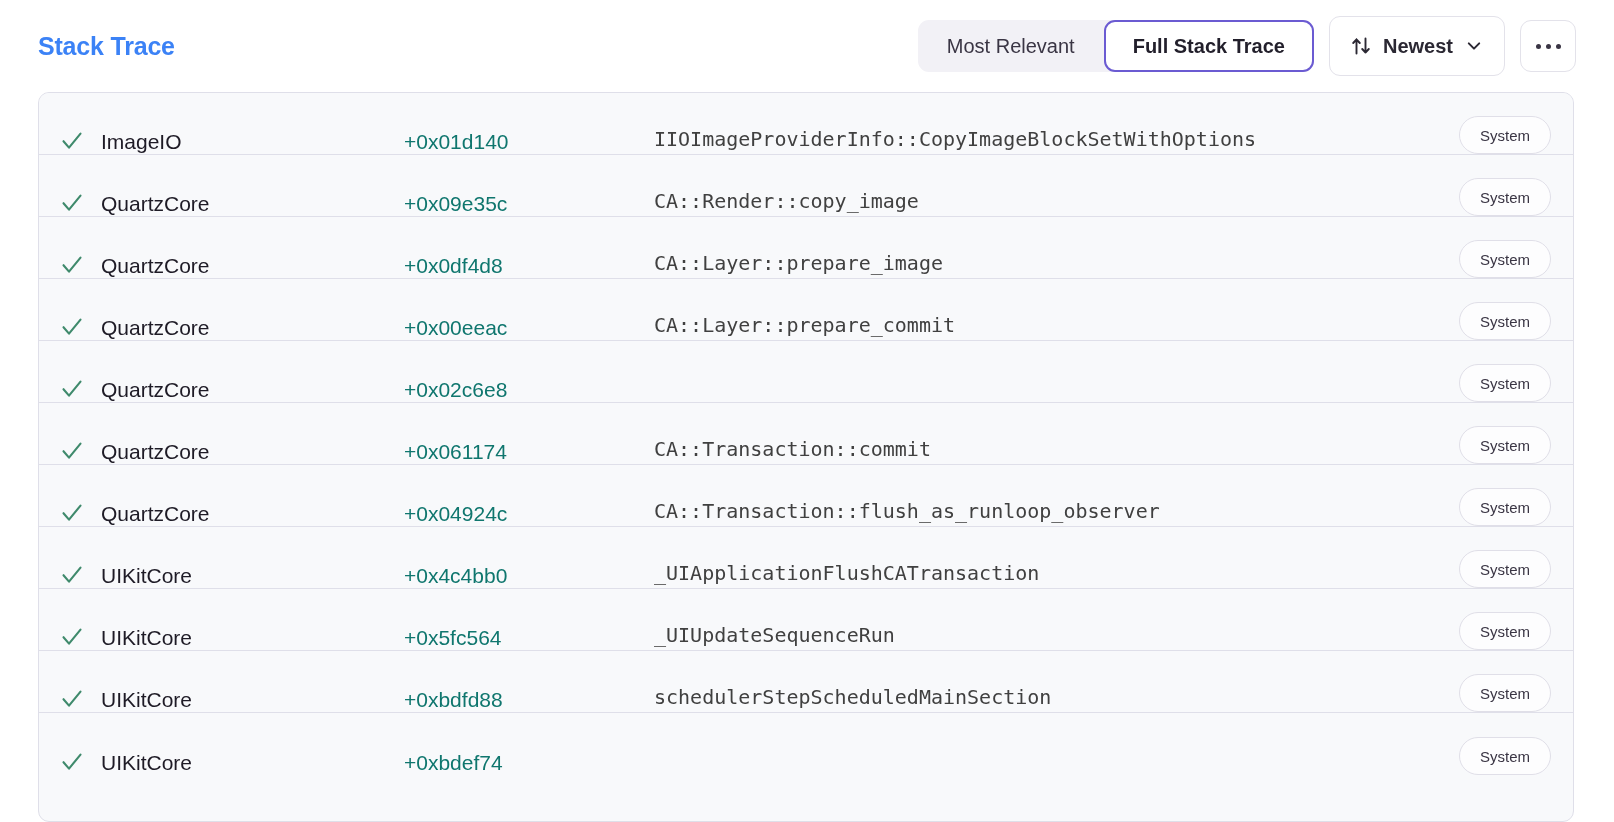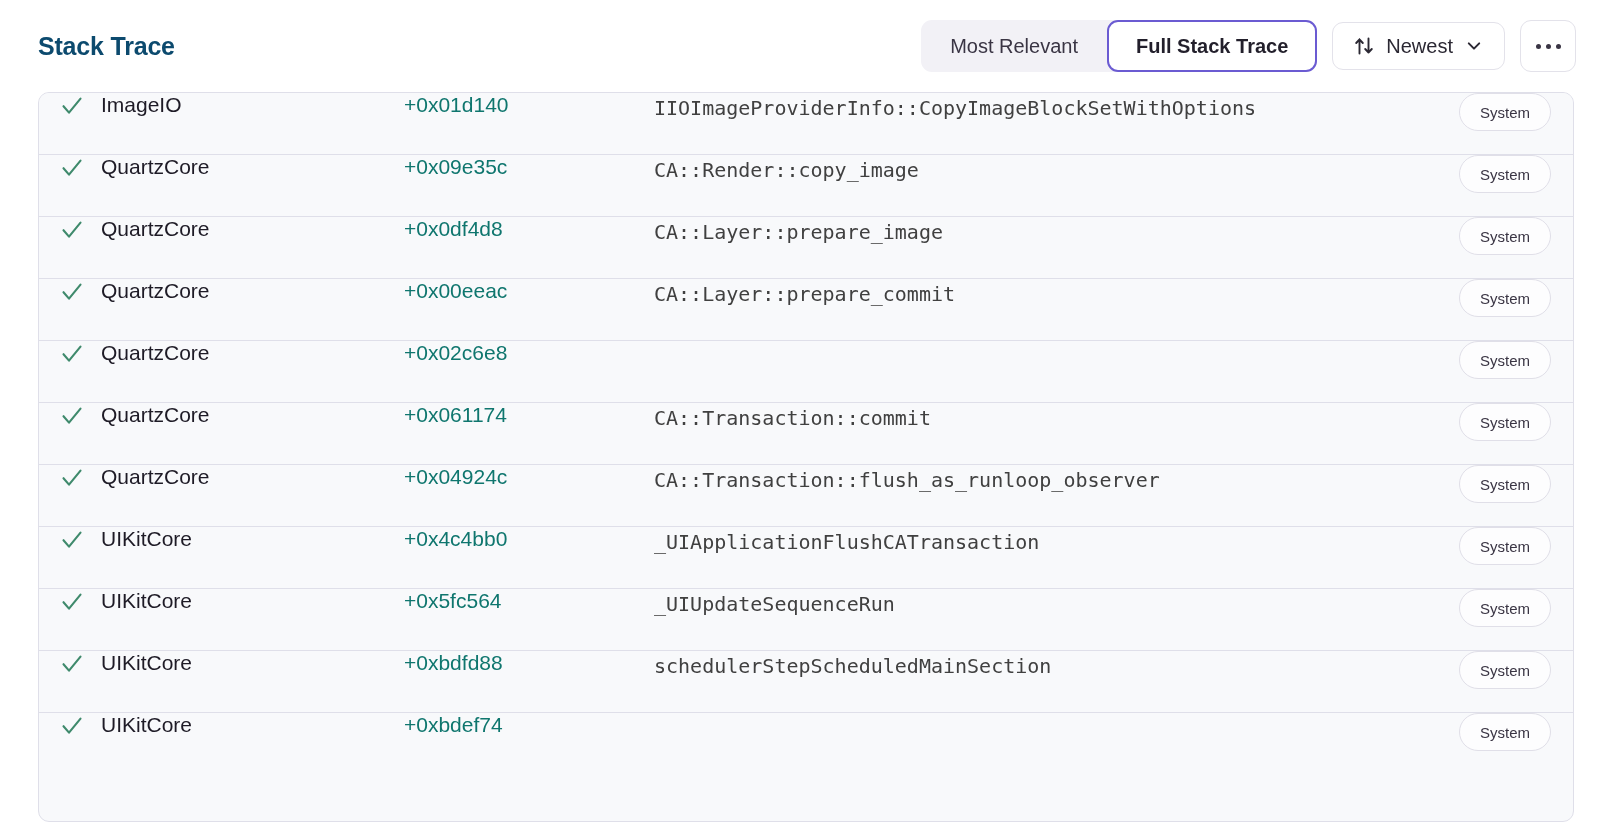--- a/index.html
+++ b/index.html
@@ -26,21 +26,21 @@
     width: 1614px;
     height: 92px;
     display: flex;
     align-items: center;
     padding: 0 38px;
   }
 
   .panel-title {
     font-size: 25px;
     font-weight: 700;
-    color: #0c4a6e;
+    color: #3b82f6;
     letter-spacing: -0.2px;
     white-space: nowrap;
   }
 
   .header-controls {
     margin-left: auto;
     display: flex;
     align-items: center;
     gap: 15px;
   }
@@ -71,30 +71,30 @@
   }
   .seg-btn.selected {
     background: #ffffff;
     border-color: #6b5bd2;
     font-weight: 700;
     color: #221f2b;
   }
 
   
   .sort-btn {
-    height: 48px;
+    height: 60px;
     display: flex;
     align-items: center;
     gap: 11px;
     padding: 0 20px;
     background: #ffffff;
     border: 1.5px solid #e3e2ea;
     border-radius: 11px;
     font-size: 20px;
-    font-weight: 400;
+    font-weight: 700;
     color: #2b2833;
     cursor: pointer;
     white-space: nowrap;
     font-family: "Liberation Sans", sans-serif;
   }
   .sort-icon { display: flex; align-items: center; }
   .chev { display: flex; align-items: center; }
 
   
   .more-btn {
@@ -123,21 +123,21 @@
     width: 1536px;
     height: 730px;
     background: #f8f9fb;
     border: 1.5px solid #dfdfe9;
     border-radius: 11px;
     overflow: hidden;
   }
 
   .frame-row {
     display: flex;
-    align-items: flex-start;
+    align-items: flex-end;
     min-height: 62px;
     border-bottom: 1.5px solid #dfdfe9;
     background: #f8f9fb;
     padding: 0 22px 0 0;
     cursor: pointer;
   }
   .frame-row:last-child { border-bottom: none; }
 
   .cell-check {
     width: 62px;

